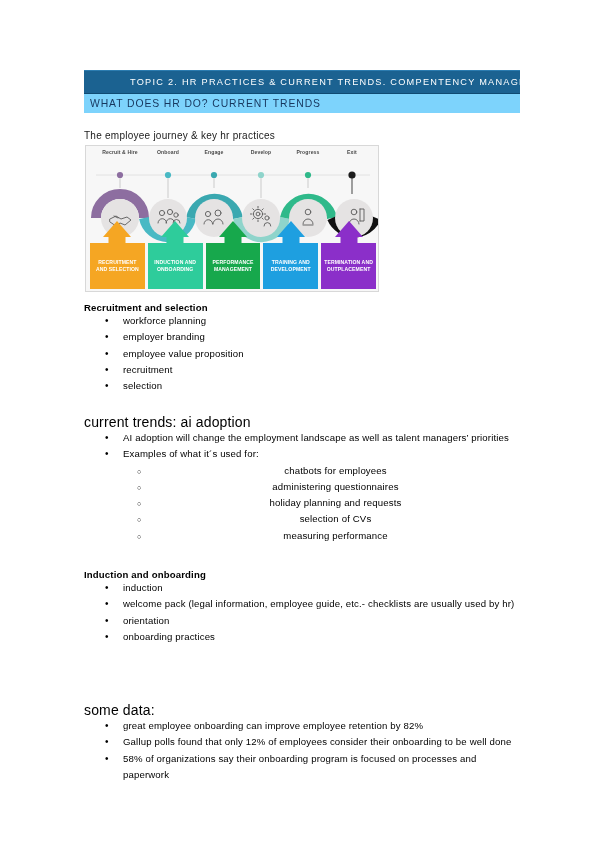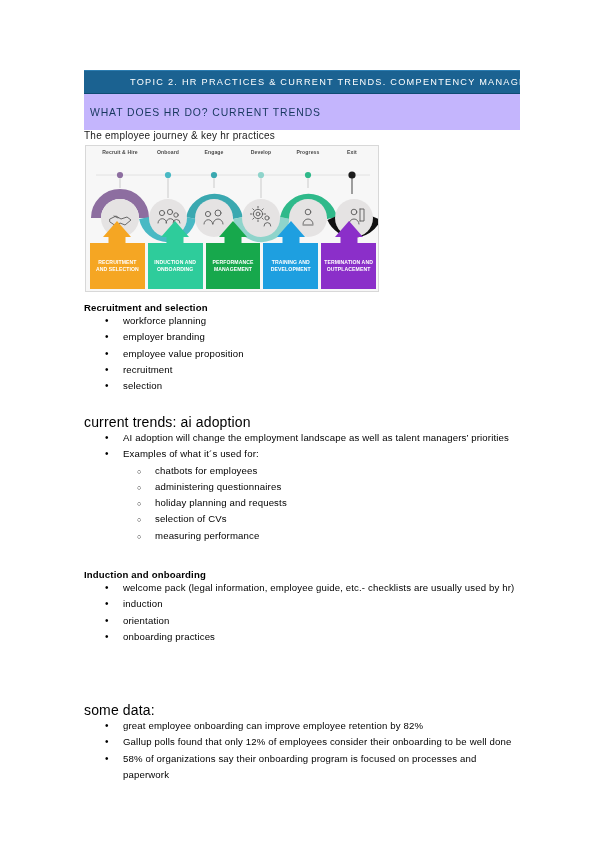--- a/index.html
+++ b/index.html
@@ -41,22 +41,22 @@
   .hdr-band-top .label {
     color: #ffffff;
     font-size: 9.2px;
     letter-spacing: 1.25px;
     padding-left: 18px;
     white-space: nowrap;
     font-weight: 400;
     margin-left: 28px;
   }
   .hdr-band-bottom {
-    height: 36px;
-    background: #c4b5fd;
+    height: 19px;
+    background: #7dd3fc;
     display: flex;
     align-items: center;
   }
   .hdr-band-bottom .label {
     color: #17375e;
     font-size: 10.4px;
     letter-spacing: 0.9px;
     padding-left: 6px;
     white-space: nowrap;
   }
@@ -110,20 +110,21 @@
     list-style: none;
     margin: 0;
     padding: 0;
   }
   ul.lv2 > li {
     position: relative;
     padding-left: 32px;
     font-size: 9.6px;
     line-height: 16.3px;
     letter-spacing: 0.15px;
+    text-align: center;
   }
   ul.lv2 > li > .b2::before {
     content: "\25CB";
     position: absolute;
     left: 14px;
     top: 0;
     font-size: 7px;
     line-height: 17px;
   }
 
@@ -368,22 +369,22 @@
           <li><span class="b2">selection of CVs</span></li>
           <li><span class="b2">measuring performance</span></li>
         </ul>
       </li>
     </ul>
   </div>
 
   <div class="blk" style="top:569px">
     <p class="section-head">Induction and onboarding</p>
     <ul class="lv1">
+      <li><span class="b1">induction</span></li>
       <li><span class="b1">welcome pack (legal information, employee guide, etc.- checklists are usually used by hr)</span></li>
-      <li><span class="b1">induction</span></li>
       <li><span class="b1">orientation</span></li>
       <li><span class="b1">onboarding practices</span></li>
     </ul>
   </div>
 
   <div class="blk" style="top:702px">
     <p class="plain-line">some data:</p>
     <ul class="lv1">
       <li><span class="b1">great employee onboarding can improve employee retention by 82%</span></li>
       <li><span class="b1">Gallup polls found that only 12% of employees consider their onboarding to be well done</span></li>

